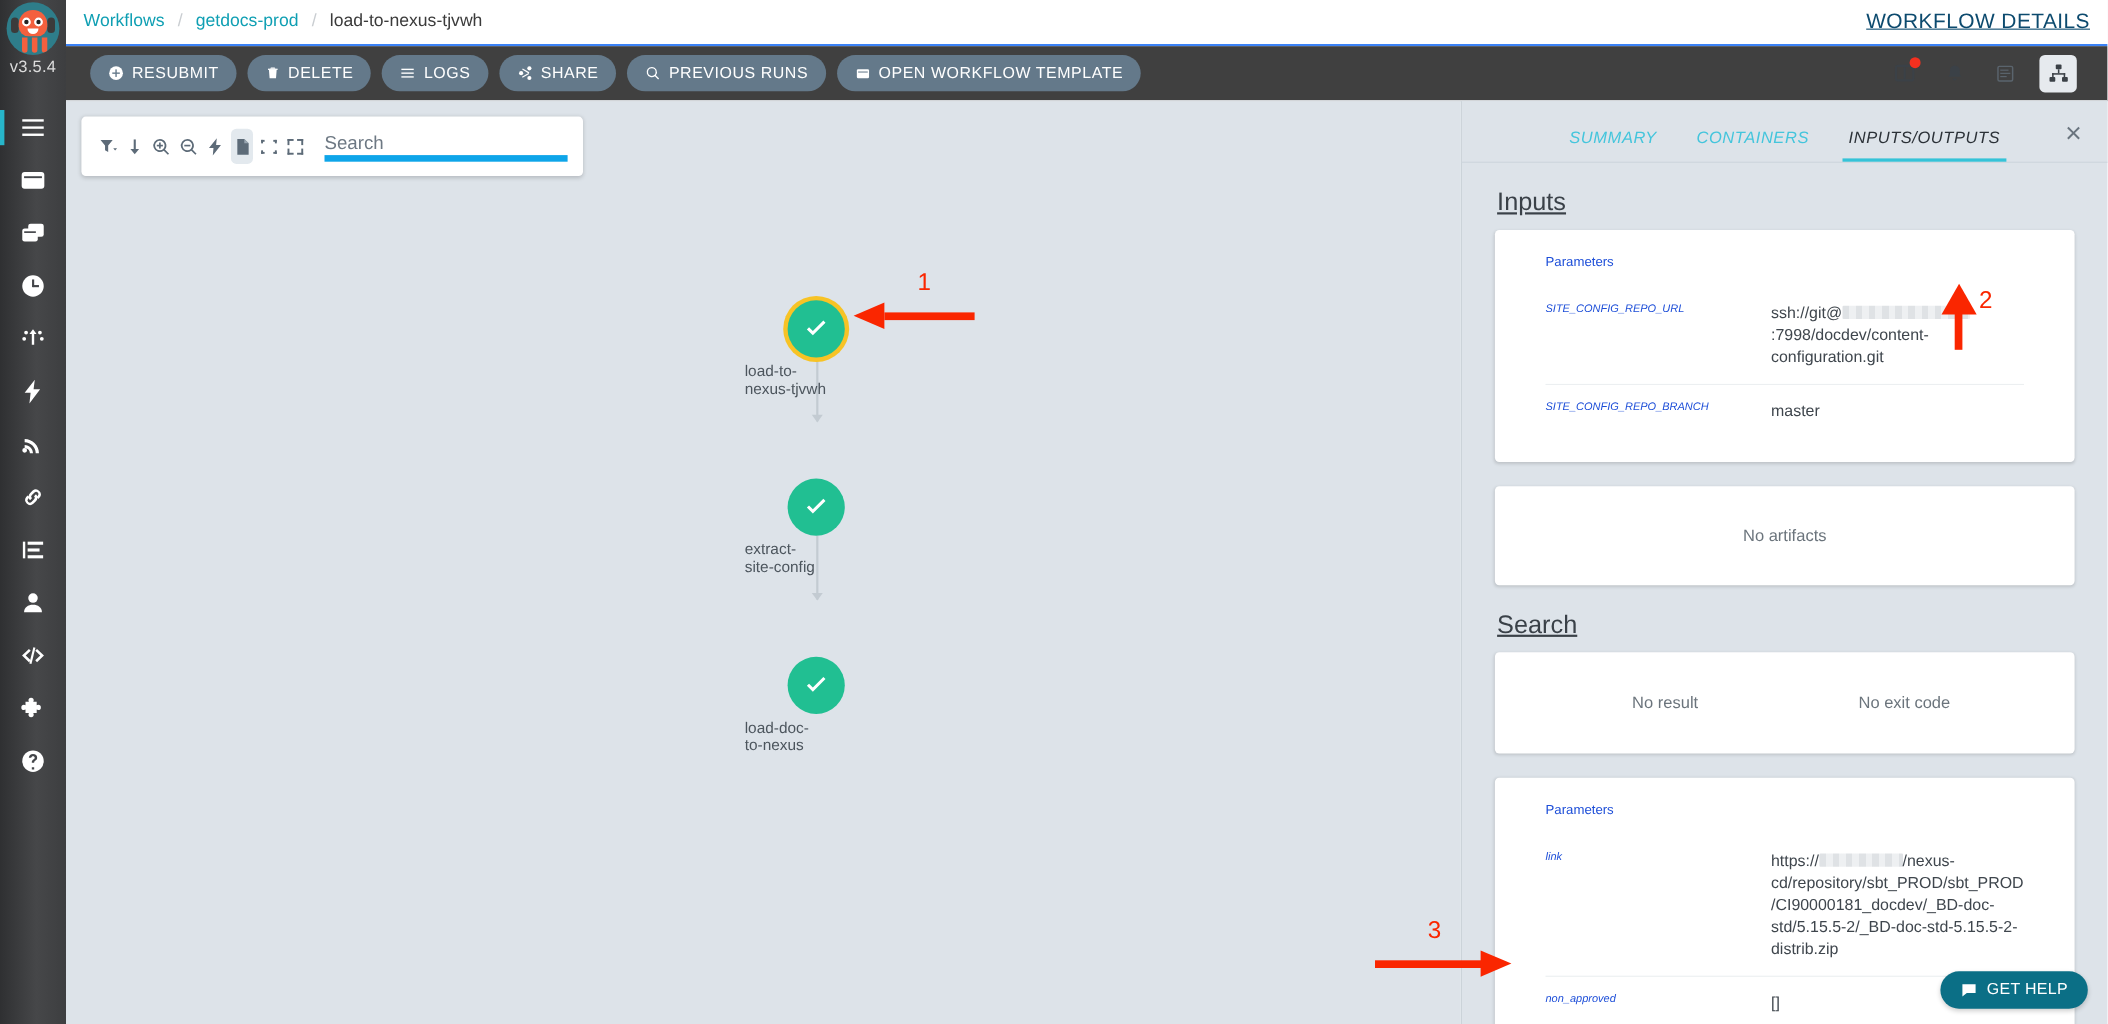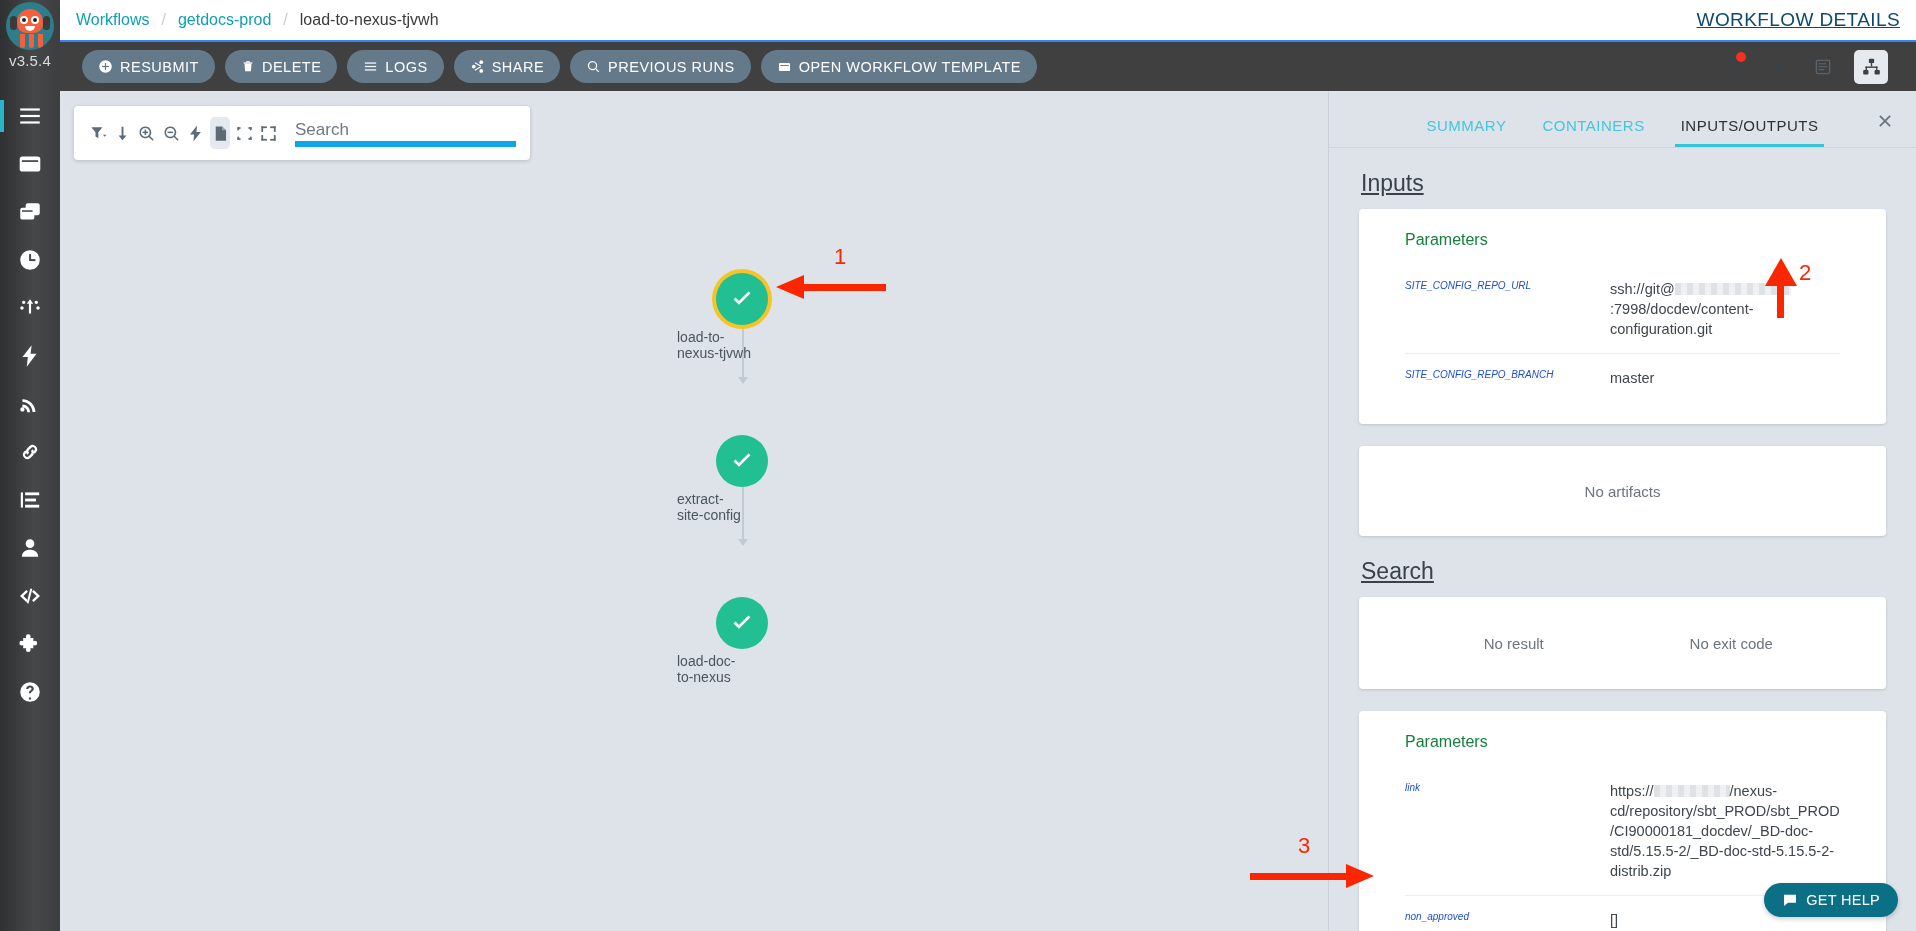--- a/index.html
+++ b/index.html
@@ -120,39 +120,39 @@
   .panel {
     width: 588px; flex: 0 0 588px; background:#dde3e9;
     display:flex; flex-direction:column; border-left:1px solid #c9d1d8; min-height:0;
   }
   .panel-tabs {
     height: 56px; flex:0 0 56px; display:flex; align-items:flex-end; justify-content:center;
     position:relative; border-bottom: 1px solid #cdd5dc; background:#dde3e9;
   }
   .ptab {
     font-size: 15px; letter-spacing:.5px; color:#44c5dc; padding: 0 18px 13px 18px;
-    cursor:pointer; position:relative;
+    cursor:pointer; position:relative;font-style:italic;
   }
   .ptab.active { color:#2b3137; }
   .ptab.active::after {
     content:""; position:absolute; left:12px; right:12px; bottom:0; height:3px; background:#35c3d8;
   }
   .panel-close { position:absolute; right: 18px; top: 18px; width:24px;height:24px; cursor:pointer; }
   .panel-close svg { fill:#6a757f; }
 
   .panel-scroll { flex:1 1 auto; overflow:hidden; padding: 0 30px 20px 30px; }
   .sec-title { font-size: 23px; color:#3a4148; margin: 22px 0 12px 2px; font-weight: normal; text-decoration: underline;}
   .card {
     background:#fff; border-radius:4px; box-shadow: 0 1px 3px rgba(0,0,0,.14);
     padding: 22px 46px 22px 46px; margin-bottom: 22px;
   }
   .card.center { display:flex; align-items:center; justify-content:center; min-height:90px; color:#6b747c; font-size:15px;}
   .card.split { display:flex; align-items:center; min-height:92px; color:#6b747c; font-size:15px;}
   .card.split > div { flex:1 1 50%; text-align:center; }
-  .card-sub { font-size:16px; color:#15803d; margin-bottom: 16px;}
+  .card-sub { font-size:12px; color:#1d4ed8; margin-bottom: 16px;}
   .prow { display:flex; align-items:flex-start; padding: 14px 0; }
   .prow + .prow { border-top: 1px solid #eceff1; }
   .pkey { flex: 0 0 205px; font-size: 10px; color:#1d4ed8; padding-top:1px;font-style:italic;}
   .pval { flex: 1 1 auto; font-size: 14.5px; color:#3f464d; line-height: 20px; word-break: break-word; }
   .redact { display:inline-block; height:12px; vertical-align:-1px;
     background: repeating-linear-gradient(90deg,#dfe2e5 0 6px,#eef0f2 6px 12px); border-radius:1px; }
 
   .get-help {
     position:absolute; right: 18px; bottom: 14px;
     background:#0b6f86; color:#fff; border-radius: 20px; height: 34px;

